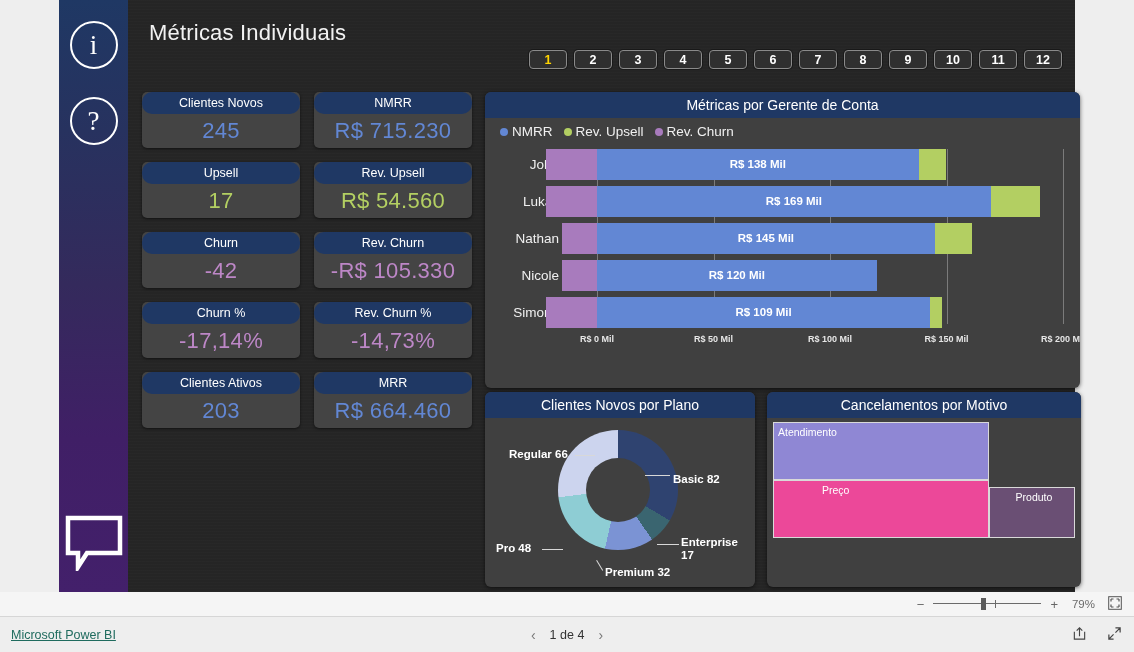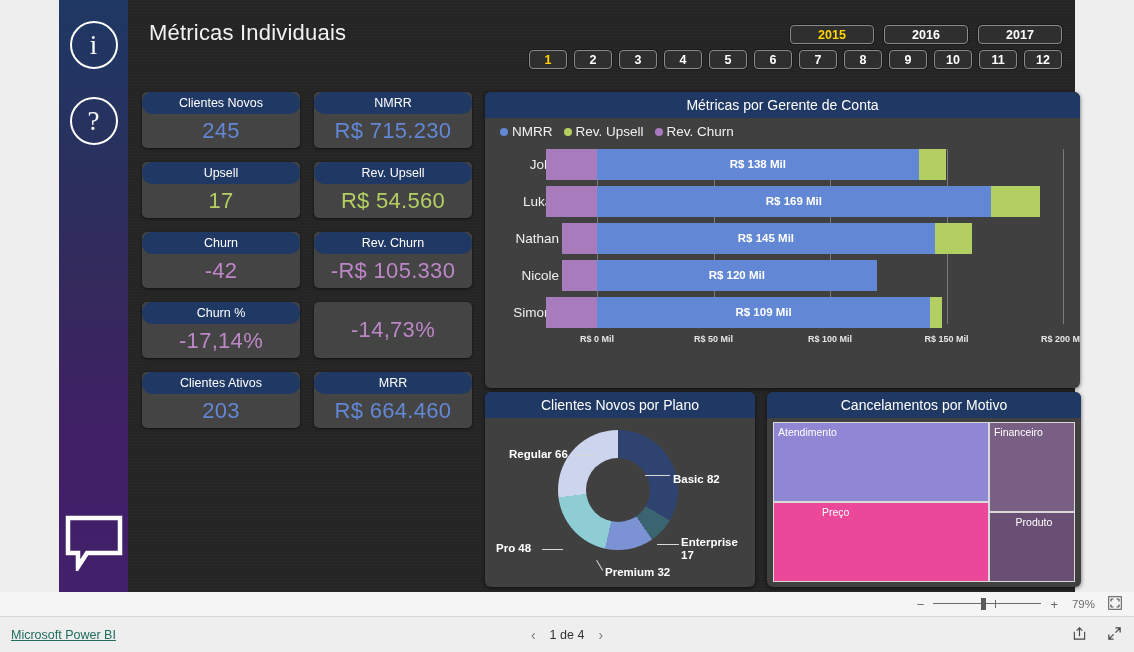--- a/index.html
+++ b/index.html
@@ -134,21 +134,21 @@
     margin: -32px 0 0 -32px; border-radius: 50%; background: #404040;
   }
   .slice-label {
     position: absolute; color: #ffffff; font-size: 11.5px; font-weight: bold;
     white-space: nowrap;
   }
   .leader { position: absolute; background: #d8d8d8; height: 1px; }
 
   
   #treemap-visual { left: 639px; top: 392px; width: 314px; height: 195px; }
-  #treemap-area { position: relative; height: 160px; margin: 4px 6px 0; }
+  #treemap-area { position: relative; height: 116px; margin: 4px 6px 0; }
   .tm-cell {
     position: absolute; border: 1px solid #d9d9d9; cursor: pointer;
   }
   .tm-label { color: #ffffff; font-size: 10.5px; padding: 3px 0 0 4px; }
 
   
   #zoom-bar {
     position: absolute; left: 0; top: 592px; width: 1134px; height: 25px;
     background: #f5f5f5; border-bottom: 1px solid #d6d6d6;
     display: flex; align-items: center; justify-content: flex-end; padding-right: 12px; gap: 9px;
@@ -191,25 +191,20 @@
       <svg width="58" height="56" viewBox="0 0 58 56">
         <path d="M3 3 H55 V38 H22 L13 52 V38 H3 Z" fill="none" stroke="#ffffff" stroke-width="4.5"></path>
       </svg>
     </div>
   </div>
 
   <div id="report-body">
 
     <div id="page-title">Métricas Individuais</div>
 
-    <div id="year-row">
-        <div class="slicer-btn year-btn selected">2015</div>
-        <div class="slicer-btn year-btn">2016</div>
-        <div class="slicer-btn year-btn">2017</div>
-      </div>
     <div id="month-row">
         <div class="slicer-btn month-btn selected">1</div>
         <div class="slicer-btn month-btn">2</div>
         <div class="slicer-btn month-btn">3</div>
         <div class="slicer-btn month-btn">4</div>
         <div class="slicer-btn month-btn">5</div>
         <div class="slicer-btn month-btn">6</div>
         <div class="slicer-btn month-btn">7</div>
         <div class="slicer-btn month-btn">8</div>
         <div class="slicer-btn month-btn">9</div>
@@ -241,20 +236,21 @@
         </div>
         <div class="kpi-card">
           <div class="kpi-head">Rev. Churn</div>
           <div class="kpi-val c-purple">-R$ 105.330</div>
         </div>
         <div class="kpi-card">
           <div class="kpi-head">Churn %</div>
           <div class="kpi-val c-purple">-17,14%</div>
         </div>
         <div class="kpi-card">
+          <div class="kpi-head">Rev. Churn %</div>
           <div class="kpi-val c-purple">-14,73%</div>
         </div>
         <div class="kpi-card">
           <div class="kpi-head">Clientes Ativos</div>
           <div class="kpi-val c-blue">203</div>
         </div>
         <div class="kpi-card">
           <div class="kpi-head">MRR</div>
           <div class="kpi-val c-blue">R$ 664.460</div>
         </div>
@@ -349,23 +345,20 @@
     </div>
 
     <div class="visual" id="treemap-visual">
       <div class="visual-title">Cancelamentos por Motivo</div>
       <div id="treemap-area">
           <div class="tm-cell" style="left: 0%; top: 0%; width: 71.5%; height: 50%; background: rgb(143, 135, 212);">
             <div class="tm-label">Atendimento</div>
           </div>
           <div class="tm-cell" style="left: 0%; top: 50%; width: 71.5%; height: 50%; background: #ec4899; padding-left: 44px;">
             <div class="tm-label">Preço</div>
-          </div>
-          <div class="tm-cell" style="left: 71.5%; top: 0%; width: 28.5%; height: 56%; background: rgb(122, 95, 133);">
-            <div class="tm-label">Financeiro</div>
           </div>
           <div class="tm-cell" style="left: 71.5%; top: 56%; width: 28.5%; height: 44%; background: rgb(106, 79, 116); text-align: center;">
             <div class="tm-label">Produto</div>
           </div>
         </div>
     </div>
 
   </div>
 </div>
 

